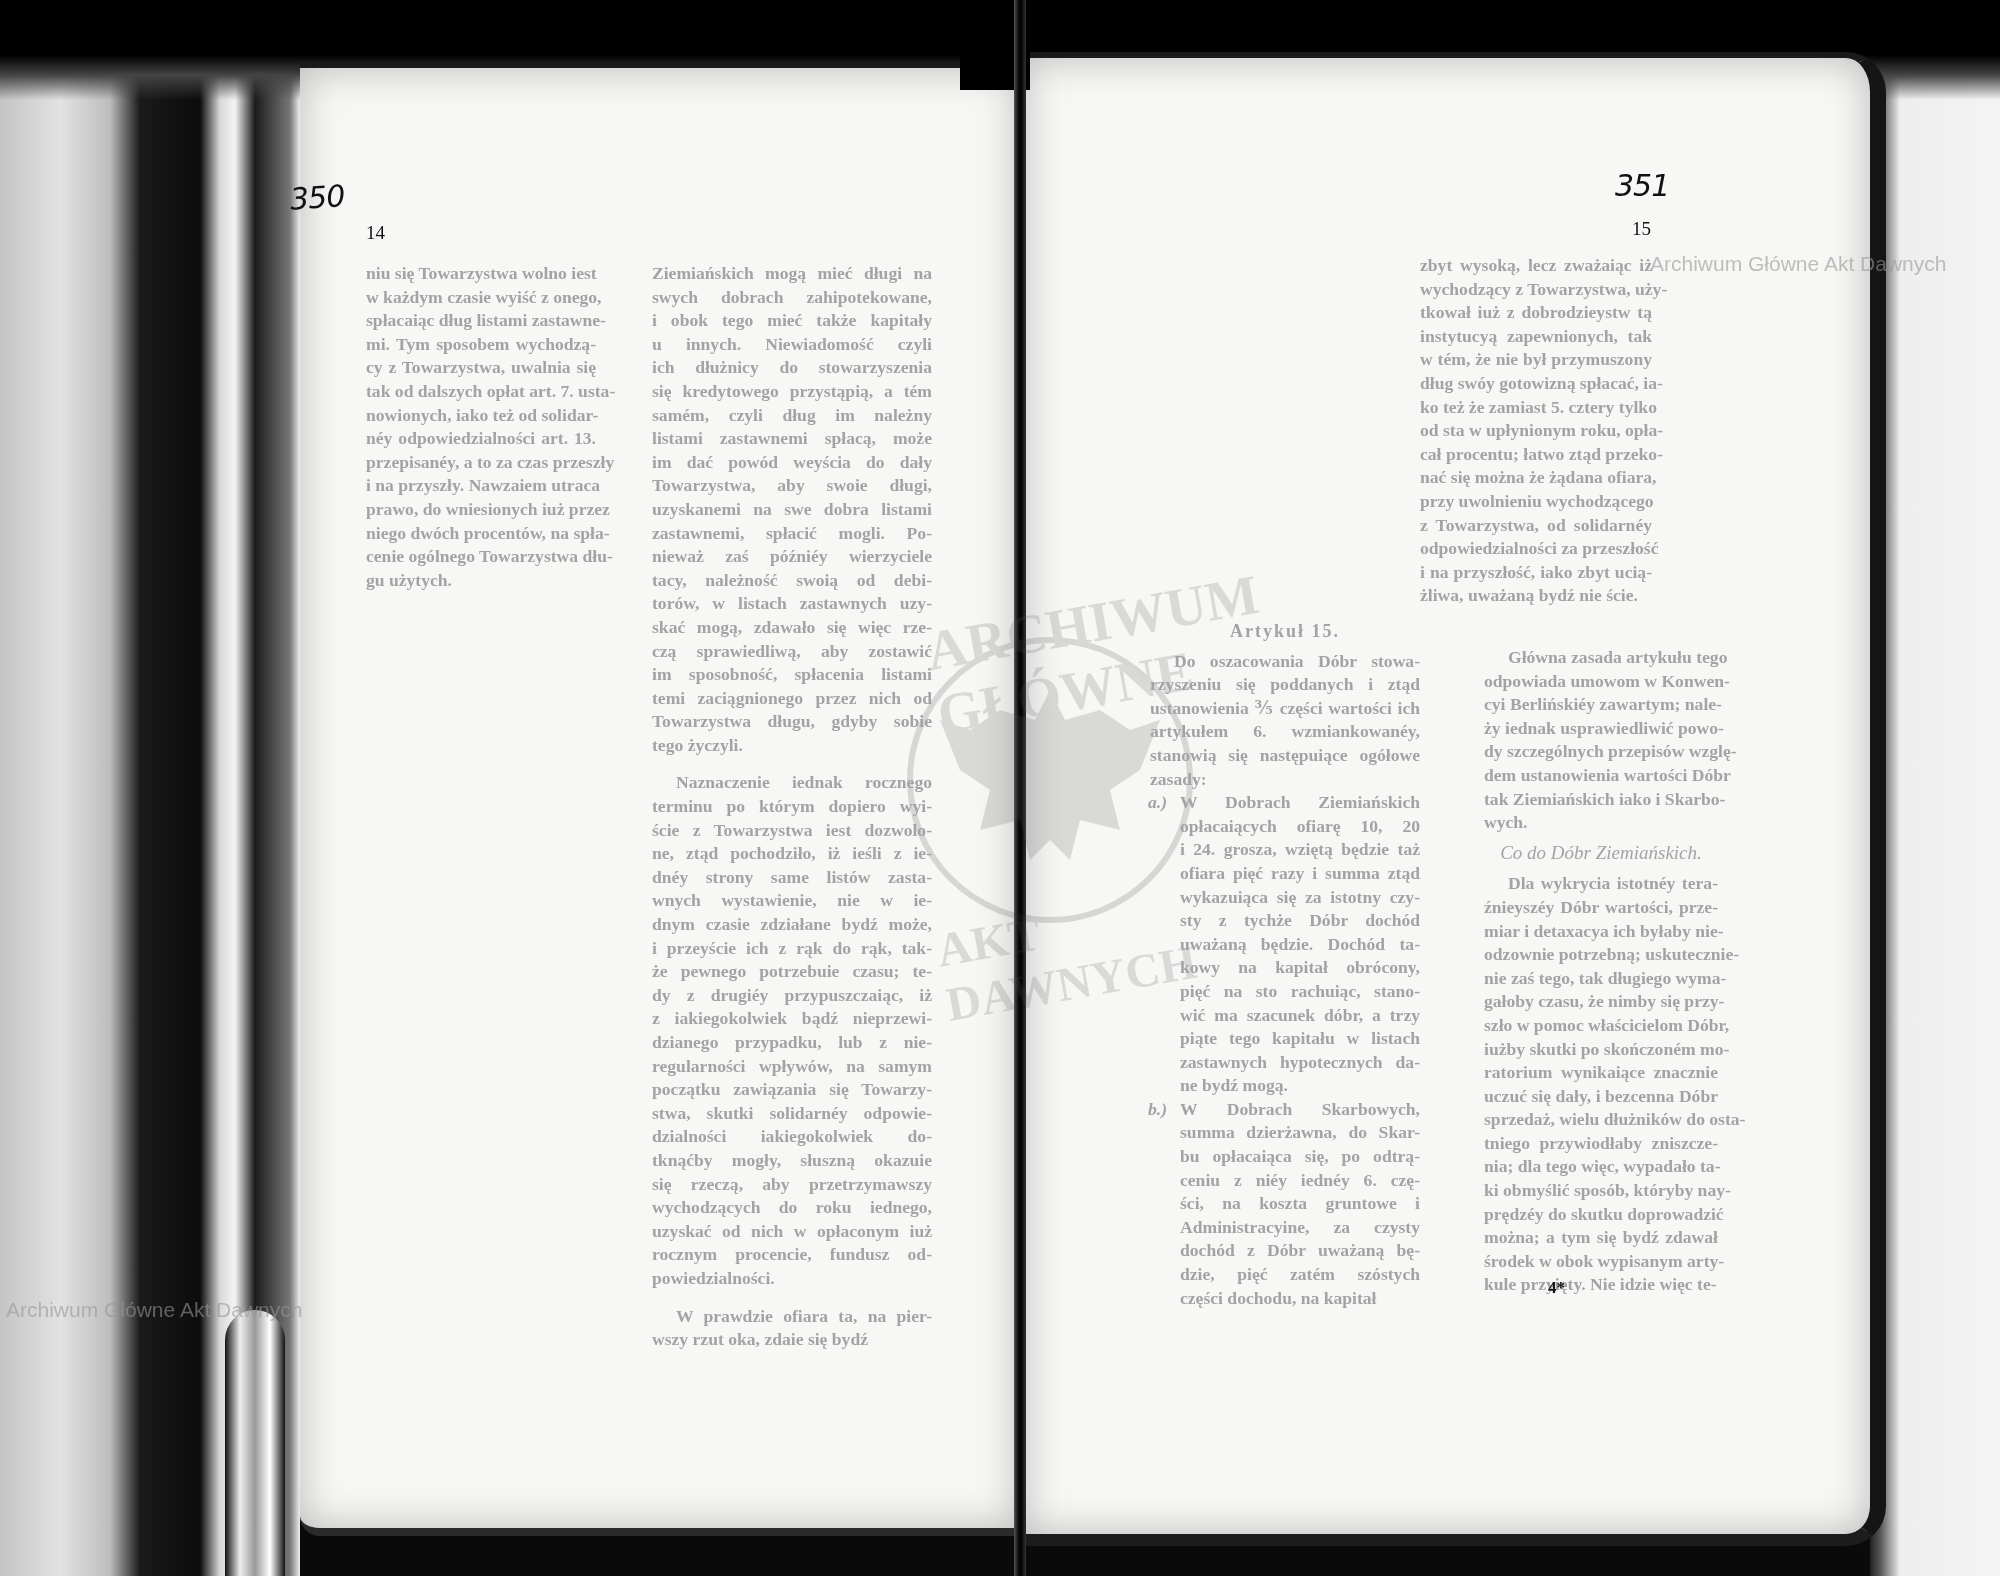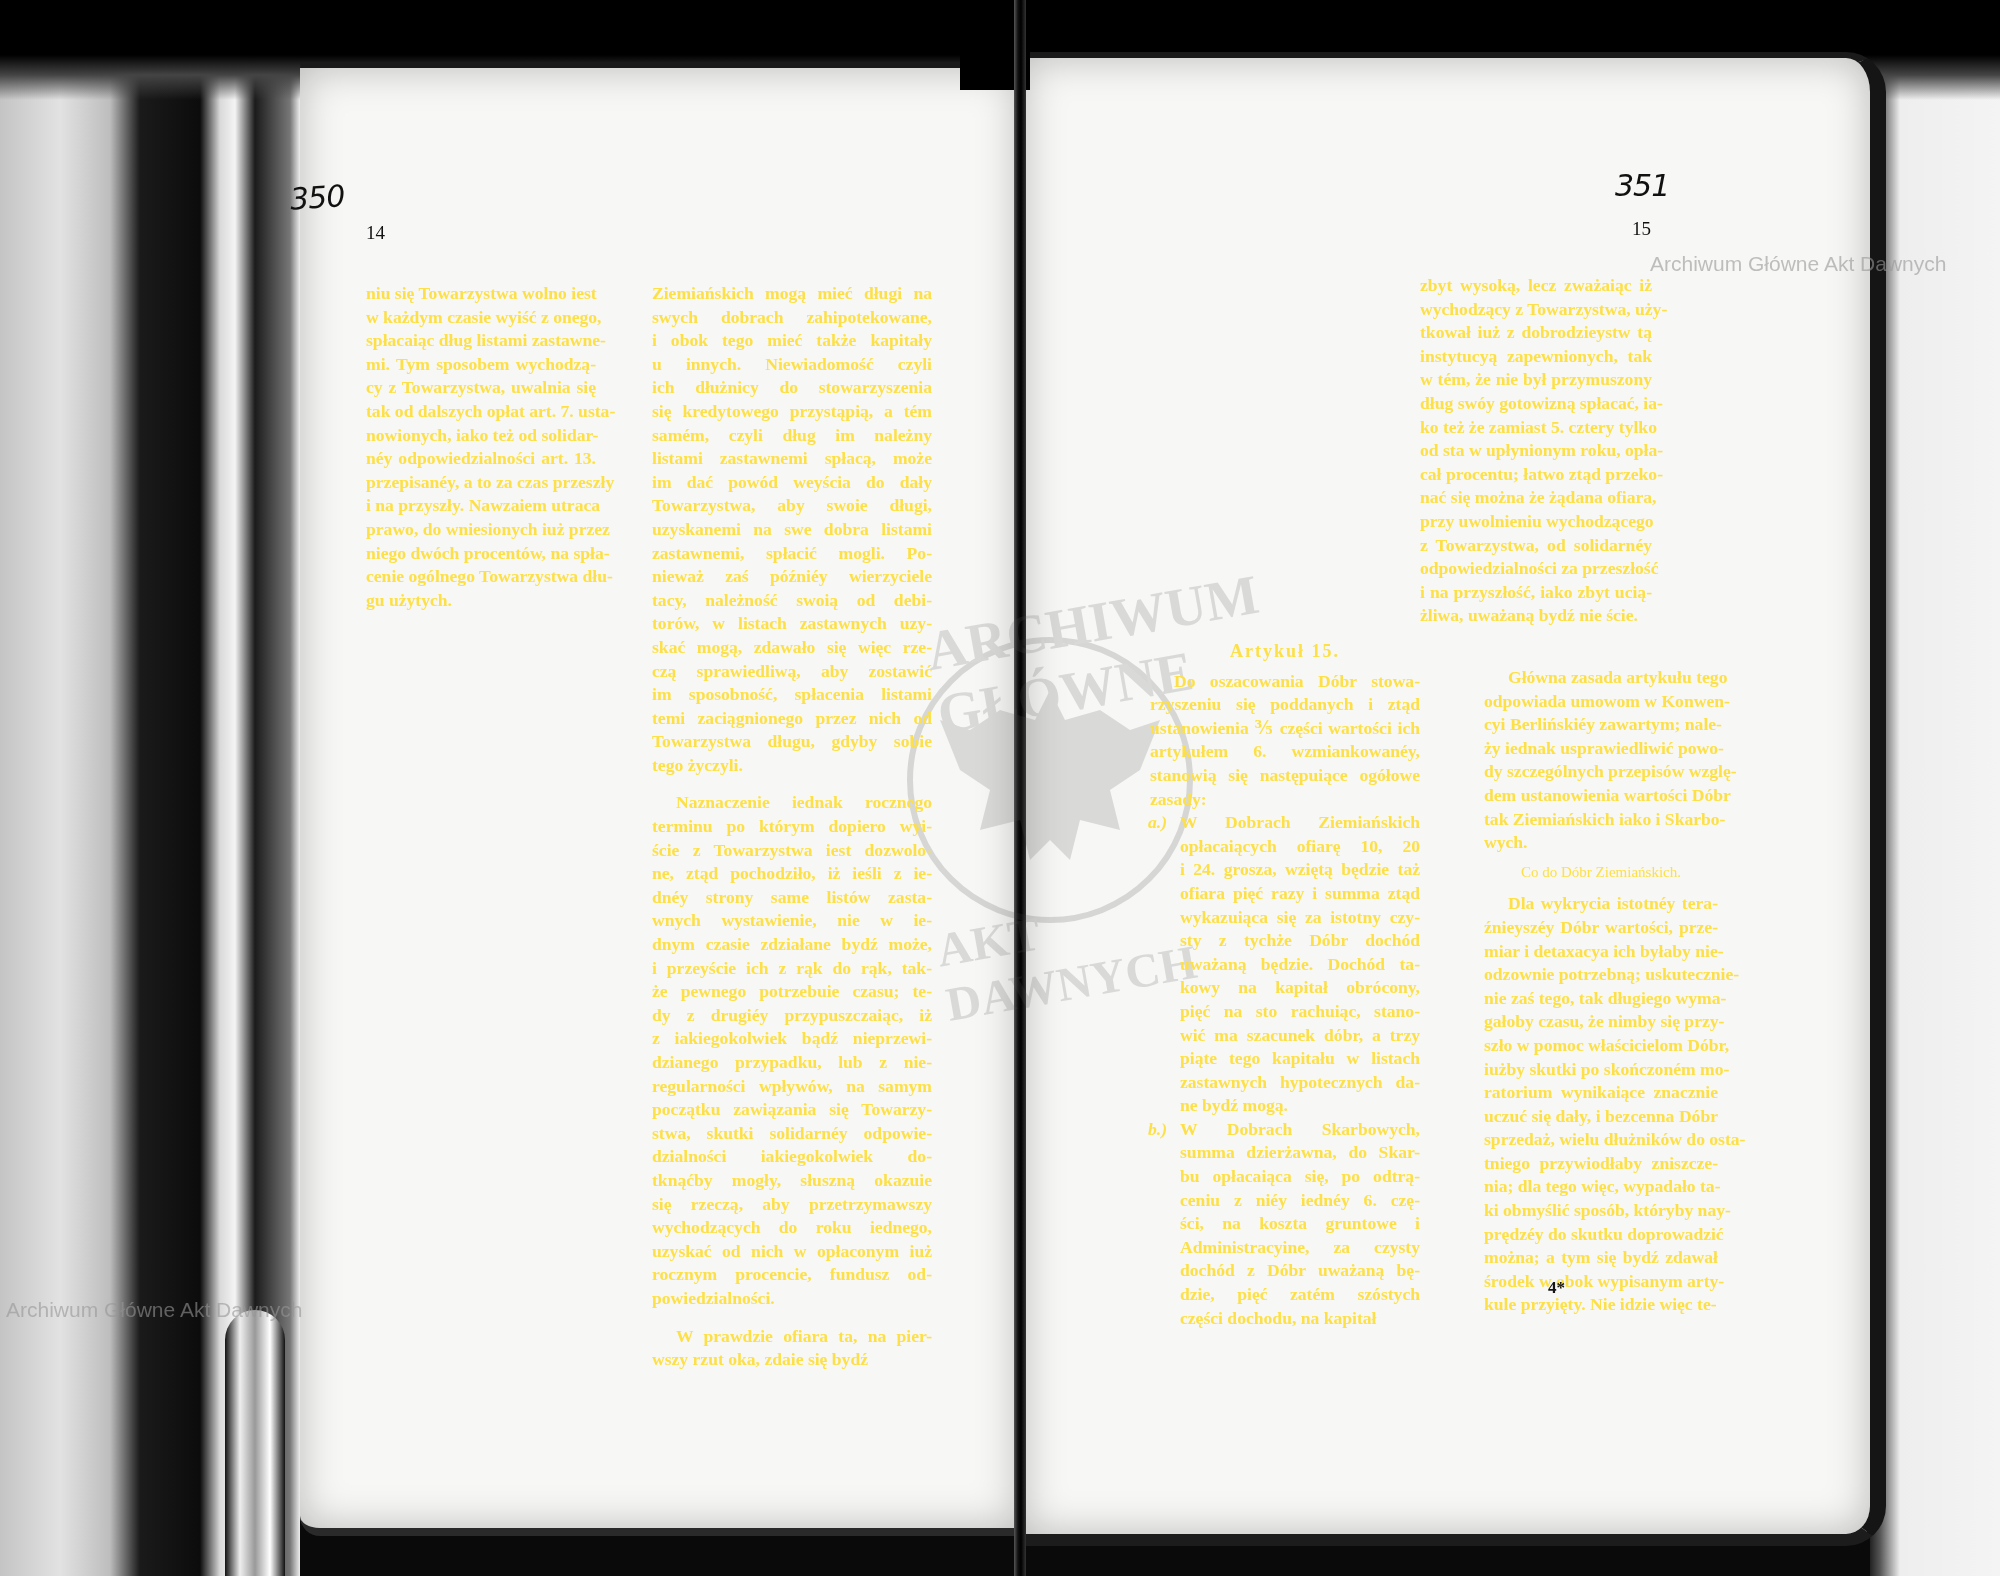--- a/index.html
+++ b/index.html
@@ -91,24 +91,23 @@
       font-weight: normal;
       color: #111;
     }
     .pagenum-left { left: 366px; top: 222px; }
     .pagenum-right { left: 1632px; top: 218px; }
     
     .col {
       position: absolute;
       font-size: 17.6px;
       line-height: 23.6px;
-      color: #fde047;
+      color: #a3a3a3;
       font-weight: bold;
       text-align: justify;
-      margin-top: 20px;
     }
     .col .line {
       display: block;
       white-space: nowrap;
       text-align-last: justify;
       text-align: justify;
     }
     .col .line.last {
       text-align-last: left;
     }
@@ -118,22 +117,23 @@
       display: block;
       text-align: right;
       letter-spacing: 2px;
       font-size: 18px;
       margin-bottom: 6px;
       text-align-last: center;
     }
     .col .subheading {
       display: block;
       text-align: left;
+      font-style: italic;
       font-weight: normal;
-      font-size: 15px;
+      font-size: 19px;
       text-align-last: center;
       margin: 6px 0 8px;
     }
     .col .marker {
       font-style: italic;
       display: inline-block;
       width: 24px;
     }
     .col-1 { left: 366px; top: 262px; width: 230px; }
     .col-2 { left: 652px; top: 262px; width: 280px; }

